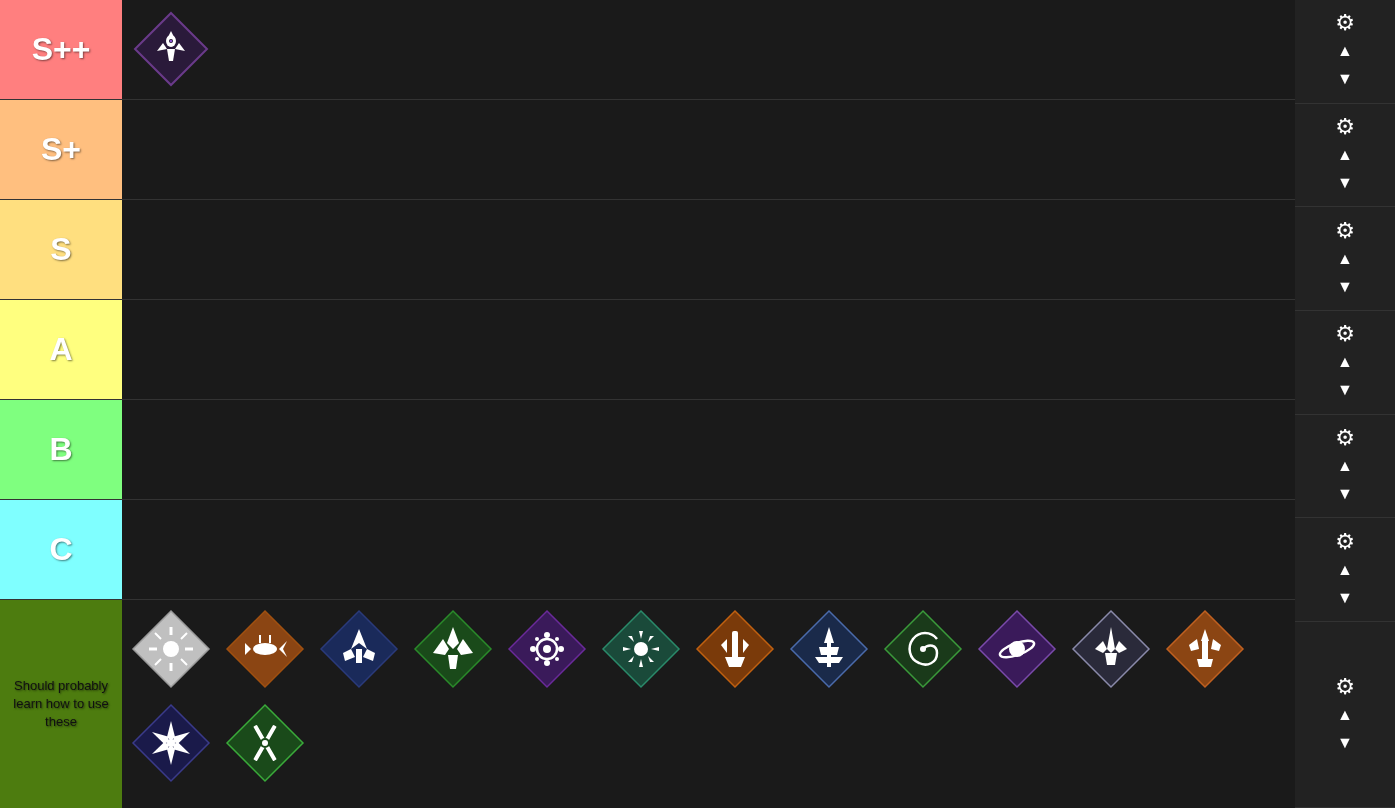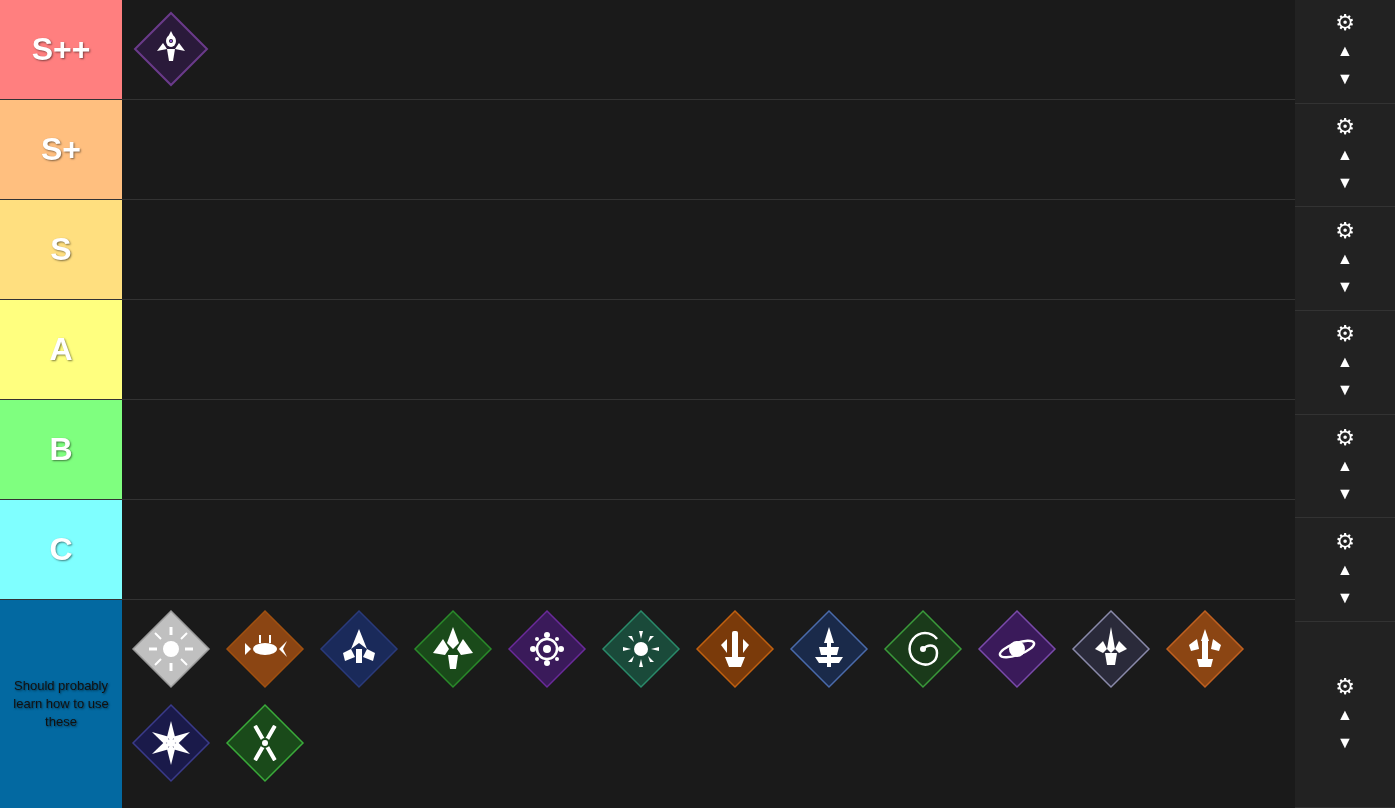--- a/index.html
+++ b/index.html
@@ -191,21 +191,21 @@
   </div>
 
   <div class="tier-row tier-c" style="min-height:100px;">
     <div class="tier-label" style="background:#7fffff;">
       <span>C</span>
     </div>
     <div class="tier-content"></div>
   </div>
 
   <div class="tier-row tier-unranked" style="flex:1; min-height:200px; border-bottom:none;">
-    <div class="tier-label" style="background:#0369a1; font-size:13px; color:#111; padding:10px; text-align:center; line-height:1.4; width:122px; min-width:122px; align-items:center; justify-content:center; display:flex;">
+    <div class="tier-label" style="background:#4d7c0f; font-size:13px; color:#111; padding:10px; text-align:center; line-height:1.4; width:122px; min-width:122px; align-items:center; justify-content:center; display:flex;">
       <span>Should probably learn how to use these</span>
     </div>
     <div class="tier-content" style="flex-wrap:wrap; align-content:flex-start;">
 
       <div class="icon-item">
         <svg viewBox="0 0 80 80" class="icon-svg">
           <polygon points="40,2 78,40 40,78 2,40" fill="#c0c0c0" stroke="#999" stroke-width="1.5"></polygon>
           <g fill="white" transform="translate(40,40)">
             <circle cx="0" cy="0" r="8" fill="white"></circle>
             <line x1="0" y1="-14" x2="0" y2="-22" stroke="white" stroke-width="3"></line>

